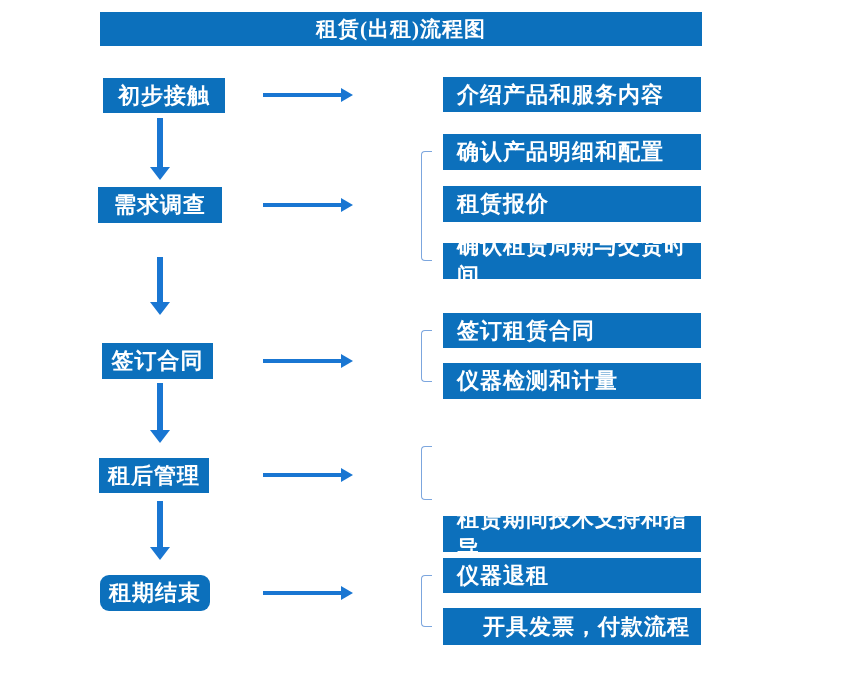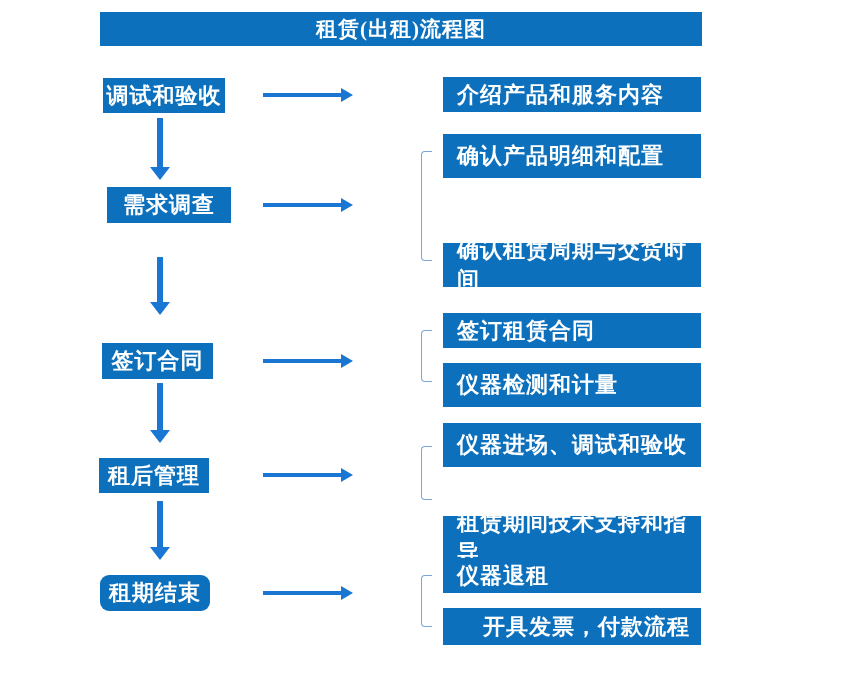--- a/index.html
+++ b/index.html
@@ -20,21 +20,21 @@
     letter-spacing:1px;
     display:flex;
     align-items:center;
   }
   .title-bar {
     left:100px; top:12px; width:602px; height:34px;
     justify-content:center;
     font-size:21px;
   }
   .step-box { justify-content:center; }
-  .out-box  { left:443px; width:258px; height:44px; padding-left:14px; justify-content:flex-start; }
+  .out-box  { left:443px; width:258px; height:36px; padding-left:14px; justify-content:flex-start; }
 
   
   .harrow {
     position:absolute;
     left:263px;
     width:78px; height:4px;
     background:#1976d2;
   }
   .harrow::after {
     content:"";
@@ -76,23 +76,23 @@
 </head>
 <body>
 
 <div class="canvas">
 
   <div class="blue-box title-bar">
     <span>租赁(出租)流程图</span>
   </div>
 
   <div class="blue-box step-box" style="left:103px; top:78px;  width:122px; height:35px;">
-    <span>调试和验收</span>
+    <span>初步接触</span>
   </div>
-  <div class="blue-box step-box" style="left:107px; top:187px; width:124px; height:36px;">
+  <div class="blue-box step-box" style="left:98px; top:187px; width:124px; height:36px;">
     <span>需求调查</span>
   </div>
   <div class="blue-box step-box" style="left:102px; top:343px; width:111px; height:36px;align-items:center;">
     <span>签订合同</span>
   </div>
   <div class="blue-box step-box" style="left:99px;  top:458px; width:110px; height:35px;">
     <span>租后管理</span>
   </div>
   <div class="blue-box step-box" style="left:100px; top:575px; width:110px; height:36px;border-radius:9px;">
     <span>租期结束</span>
@@ -114,34 +114,34 @@
   <div class="bracket" style="top:446px; height:54px;"></div>
   <div class="bracket" style="top:575px; height:52px;"></div>
 
   <div class="blue-box out-box" style="top:77px; height:35px;">
     <span>介绍产品和服务内容</span>
   </div>
 
   <div class="blue-box out-box" style="top:134px;">
     <span>确认产品明细和配置</span>
   </div>
+  <div class="blue-box out-box" style="top:186px;">
+    <span>租赁报价</span>
+  </div>
   <div class="blue-box out-box" style="top:243px;justify-content:center;">
     <span>确认租赁周期与交货时间</span>
   </div>
 
   <div class="blue-box out-box" style="top:313px; height:35px;">
     <span>签订租赁合同</span>
   </div>
   <div class="blue-box out-box" style="top:363px;">
     <span>仪器检测和计量</span>
   </div>
 
-  <div class="blue-box out-box" style="top:423px;">
-    <span>仪器进场、调试和验收</span>
-  </div>
   <div class="blue-box out-box" style="top:516px;">
     <span>租赁期间技术支持和指导</span>
   </div>
 
   <div class="blue-box out-box" style="top:558px; height:35px;">
     <span>仪器退租</span>
   </div>
   <div class="blue-box out-box" style="top:608px; height:37px;padding-left:40px;">
     <span>开具发票，付款流程</span>
   </div>

